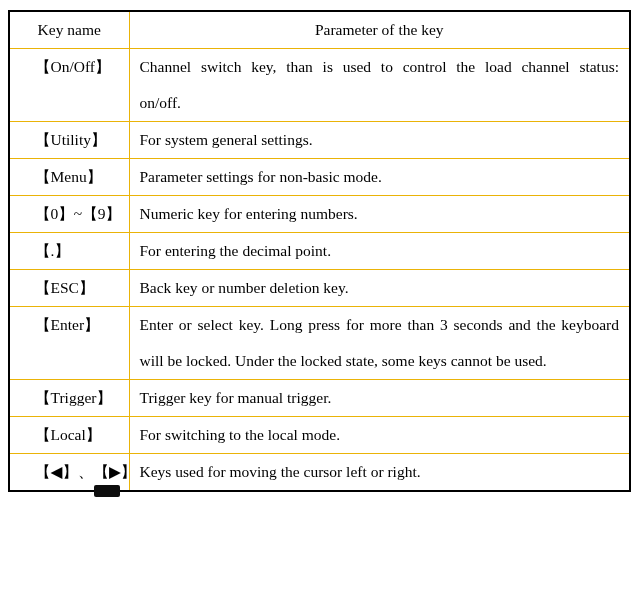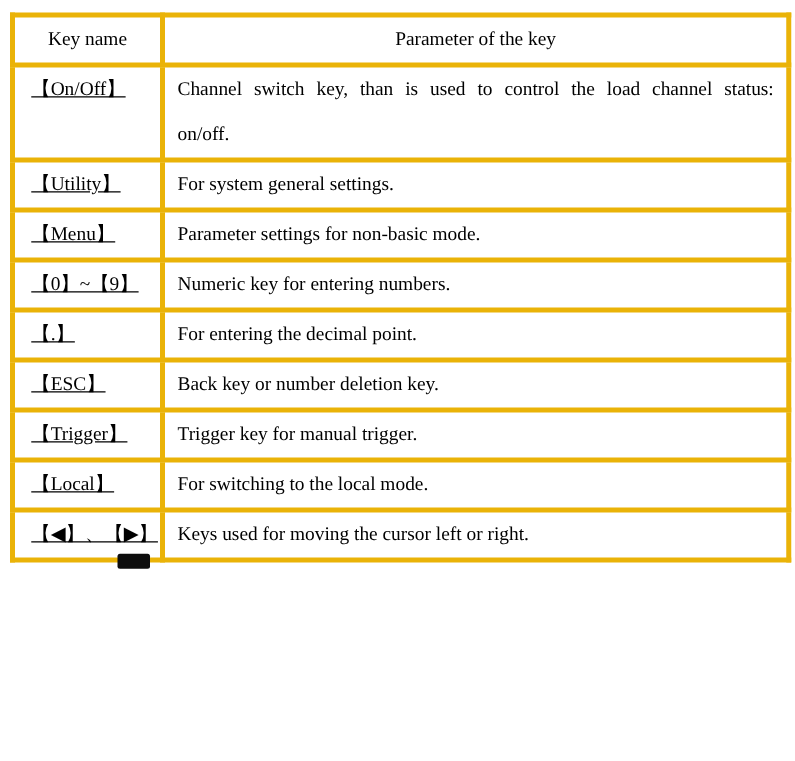--- a/index.html
+++ b/index.html
@@ -14,35 +14,34 @@
   }
   .doc { position: relative; padding: 10px 7px 0 8px; }
 
   table.key-table {
     border-collapse: collapse;
     table-layout: fixed;
     width: 621px;
     border: 2px solid #000;
   }
   th, td {
-    border: 4px solid #eab308;
+    border: 1px solid #eab308;
     line-height: 36px;
     padding: 0 10px;
     vertical-align: top;
     overflow: hidden;
   }
   th {
     font-weight: normal;
     text-align: center;
     padding: 0 4px;
   }
   td.col-key {
-    padding-left: 13px;
+    padding-left: 25px;
     white-space: nowrap;
-    text-decoration: underline;
   }
   .fn-line { min-height: 36px; }
   .fn-line.stretch {
     text-align: justify;
     -moz-text-align-last: justify;
     text-align-last: justify;
   }
 
   
   .cropped-row { position: relative; height: 8px; width: 621px; }
@@ -101,20 +100,27 @@
             <div class="fn-line">For entering the decimal point.</div>
           </td>
         </tr>
         <tr>
           <td class="col-key">【ESC】</td>
           <td class="col-fn">
             <div class="fn-line">Back key or number deletion key.</div>
           </td>
         </tr>
         <tr>
+          <td class="col-key">【Enter】</td>
+          <td class="col-fn">
+            <div class="fn-line stretch">Enter or select key. Long press for more than 3 seconds and the keyboard</div>
+            <div class="fn-line">will be locked. Under the locked state, some keys cannot be used.</div>
+          </td>
+        </tr>
+        <tr>
           <td class="col-key">【Trigger】</td>
           <td class="col-fn">
             <div class="fn-line">Trigger key for manual trigger.</div>
           </td>
         </tr>
         <tr>
           <td class="col-key">【Local】</td>
           <td class="col-fn">
             <div class="fn-line">For switching to the local mode.</div>
           </td>

